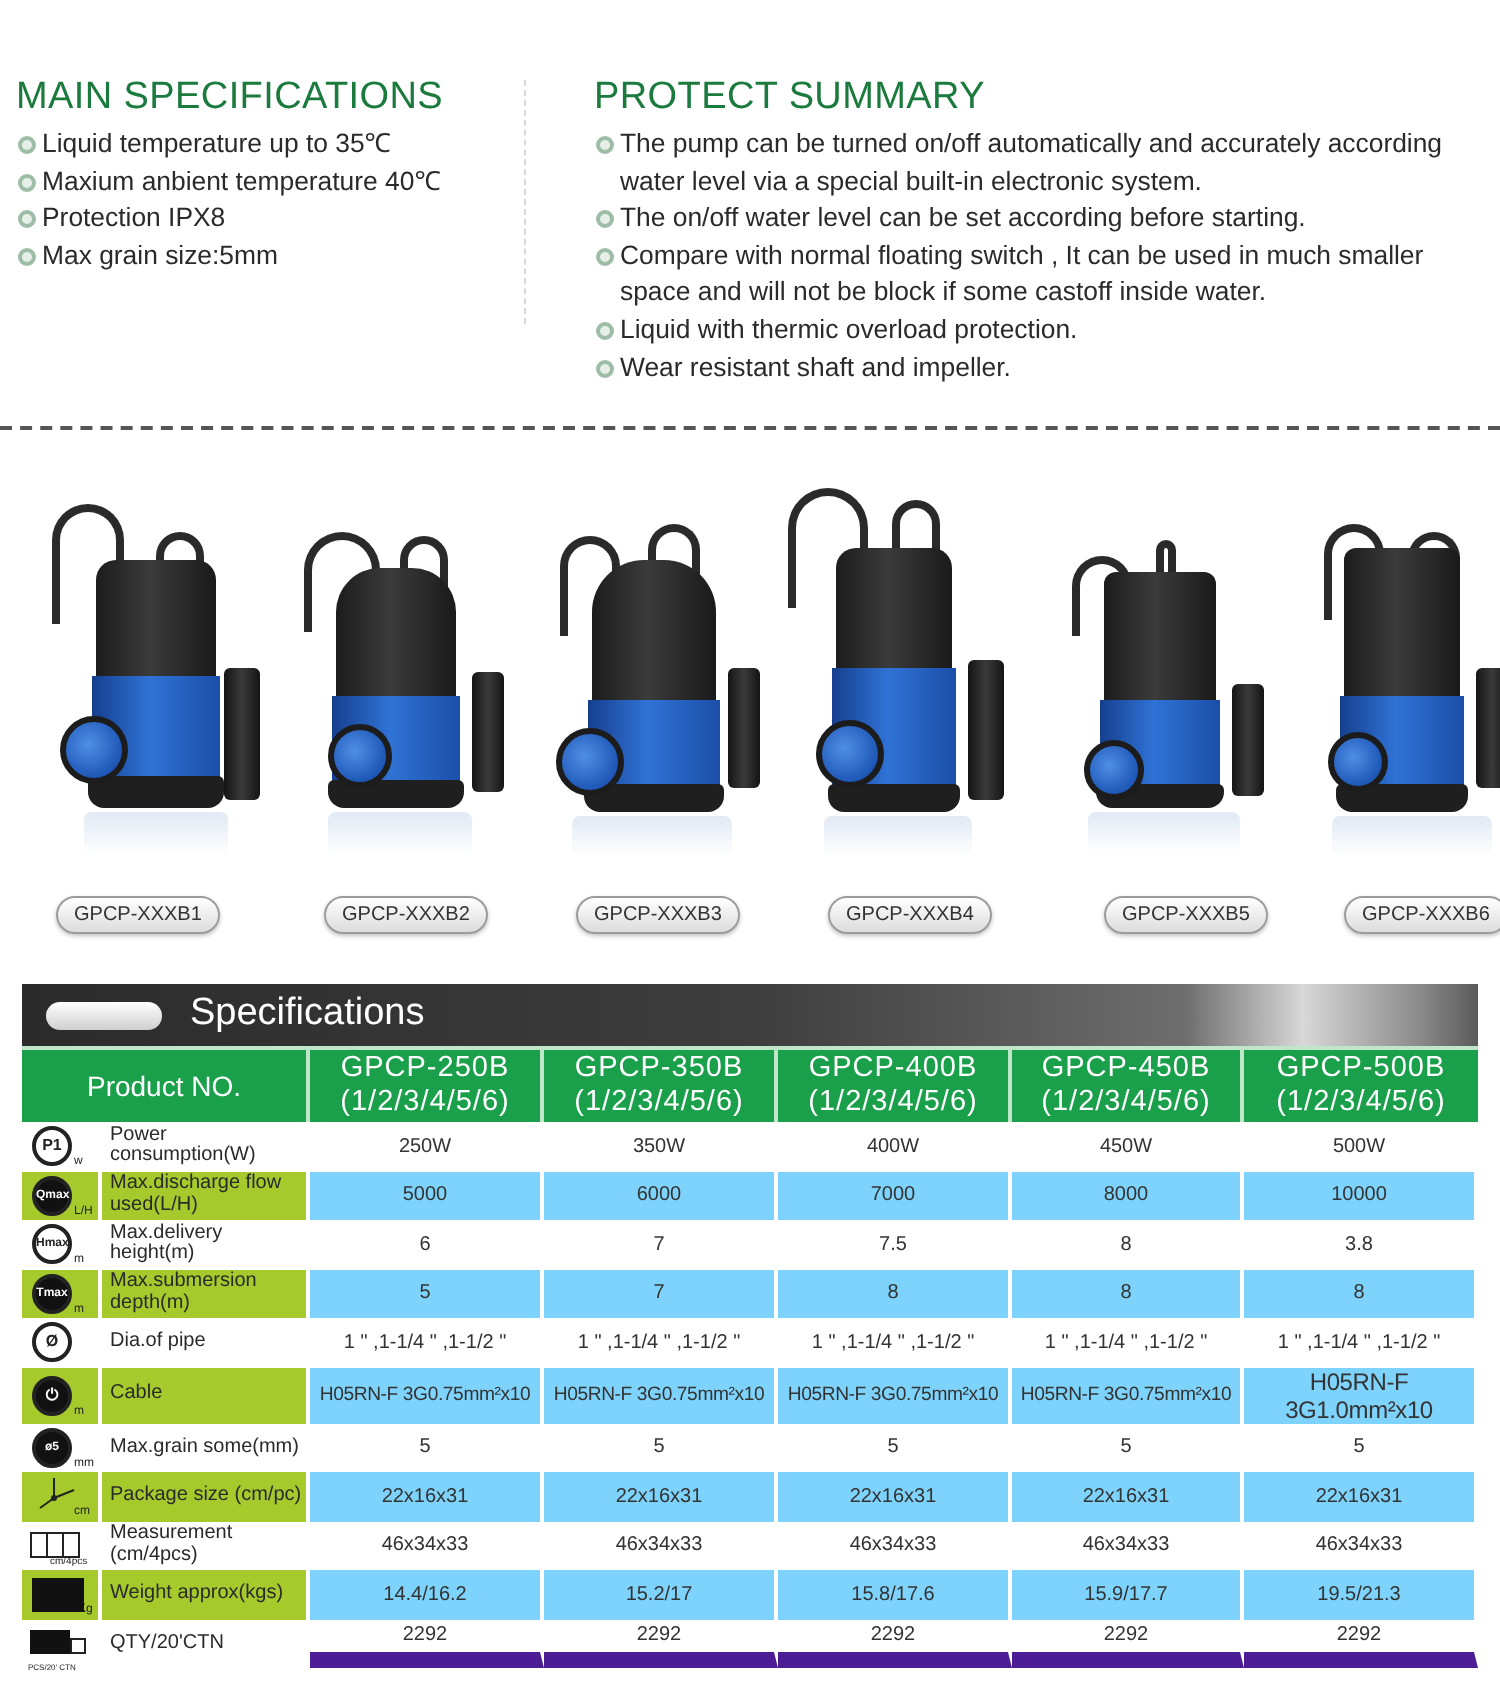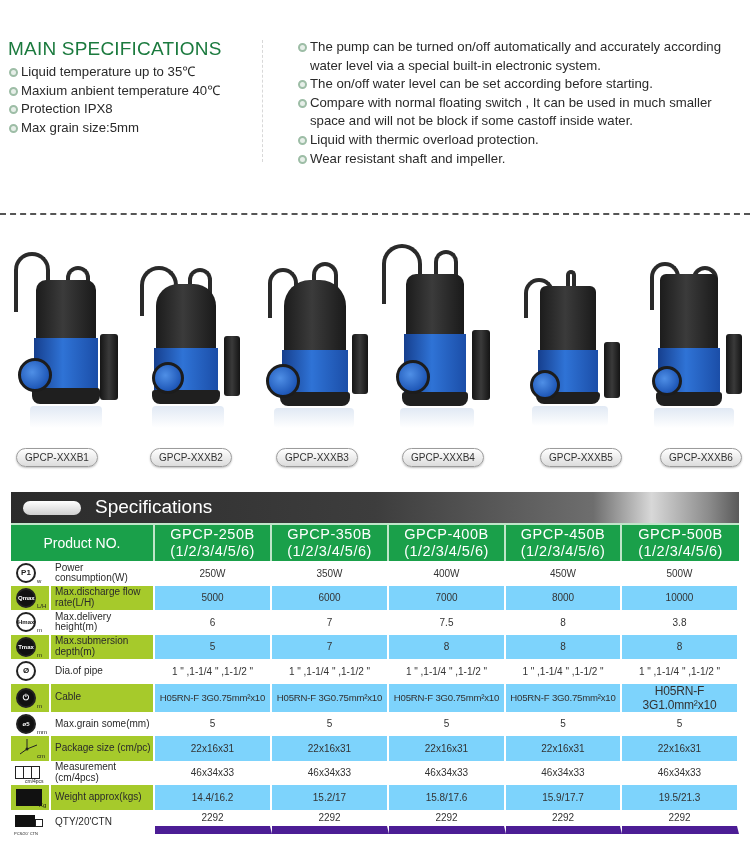--- a/index.html
+++ b/index.html
@@ -12,21 +12,21 @@
   .col-right { position:absolute; left:297px; top:38px; width:450px; }
   .vdivider { position:absolute; left:262px; top:40px; height:122px; border-left:1px dashed #d8d8d8; }
   .sec-title { font-size:19px; color:#1b7a3e; letter-spacing:0.2px; line-height:22px; margin-bottom:3px; }
   .bullets { list-style:none; }
   .bullets li { font-size:13.2px; line-height:18.6px; color:#2a2a2a; position:relative; padding-left:13px; }
   .bullets li .dot { position:absolute; left:1px; top:5px; width:9px; height:9px; border-radius:50%;
                      border:2px solid #9dbda6; background:#e7efe9; }
   .hsep { position:absolute; left:0; top:213px; width:750px; border-top:2px dashed #555; }
 
   
-  .products { position:absolute; left:0; top:238px; width:610px; height:232px; }
+  .products { position:absolute; left:12px; top:238px; width:610px; height:232px; }
   .prod { position:absolute; top:0; width:118px; height:232px; }
   .pump { position:absolute; left:0; top:0; width:118px; height:200px; }
   .pump .cable { position:absolute; border:4px solid #2a2a2a; border-bottom:none; border-radius:30px 30px 0 0; }
   .pump .body-top { position:absolute; background:linear-gradient(90deg,#1c1c1c,#3b3b3b 45%,#1a1a1a); border-radius:10px 10px 2px 2px; }
   .pump .body-blue { position:absolute; background:linear-gradient(90deg,#163f8e,#2f73d6 45%,#1b4ea8); }
   .pump .base { position:absolute; background:#1f1f1f; border-radius:3px 3px 8px 8px; }
   .pump .float { position:absolute; border-radius:50%; background:radial-gradient(circle at 40% 40%,#4f8fe6,#1f58b8 70%,#173f85); border:3px solid #1c1c1c; }
   .pump .outlet { position:absolute; background:linear-gradient(90deg,#151515,#3a3a3a 50%,#141414); border-radius:3px; }
   .pump .reflect { position:absolute; background:linear-gradient(180deg,rgba(200,215,235,0.55),rgba(255,255,255,0)); border-radius:4px; }
   .model-pill { position:absolute; top:210px; height:19px; padding:0 8px; border-radius:10px;
@@ -74,20 +74,21 @@
     <div class="sec-title">MAIN SPECIFICATIONS</div>
     <ul class="bullets">
       <li><span class="dot"></span><span>Liquid temperature up to 35℃</span></li>
       <li><span class="dot"></span><span>Maxium anbient temperature 40℃</span></li>
       <li><span class="dot"></span><span>Protection IPX8</span></li>
       <li><span class="dot"></span><span>Max grain size:5mm</span></li>
     </ul>
   </div>
   <div class="vdivider"></div>
   <div class="col-right">
+    <div class="sec-title">PROTECT SUMMARY</div>
     <ul class="bullets">
       <li><span class="dot"></span><span>The pump can be turned on/off automatically and accurately according water level via a special built-in electronic system.</span></li>
       <li><span class="dot"></span><span>The on/off water level can be set according before starting.</span></li>
       <li><span class="dot"></span><span>Compare with normal floating switch , It can be used in much smaller space and will not be block if some castoff inside water.</span></li>
       <li><span class="dot"></span><span>Liquid with thermic overload protection.</span></li>
       <li><span class="dot"></span><span>Wear resistant shaft and impeller.</span></li>
     </ul>
   </div>
 </div>
 <div class="hsep"></div>
@@ -227,21 +228,21 @@
         <td class="label-cell">Power consumption(W)</td>
         <td class="val">250W</td>
         <td class="val">350W</td>
         <td class="val">400W</td>
         <td class="val">450W</td>
         <td class="val">500W</td>
       </tr>
 
       <tr class="alt">
         <td class="icon-cell"><span class="ic"><span class="c fill" style="font-size:6px">Qmax</span><span class="sub">L/H</span></span></td>
-        <td class="label-cell">Max.discharge flow rate(L/H)</td>
+        <td class="label-cell">Max.discharge flow used(L/H)</td>
         <td class="val">5000</td>
         <td class="val">6000</td>
         <td class="val">7000</td>
         <td class="val">8000</td>
         <td class="val">10000</td>
       </tr>
 
       <tr>
         <td class="icon-cell"><span class="ic"><span class="c" style="font-size:6px">Hmax</span><span class="sub">m</span></span></td>
         <td class="label-cell">Max.delivery height(m)</td>

